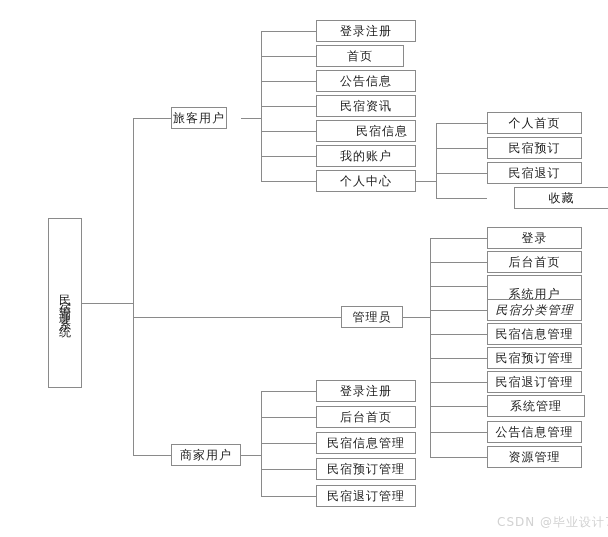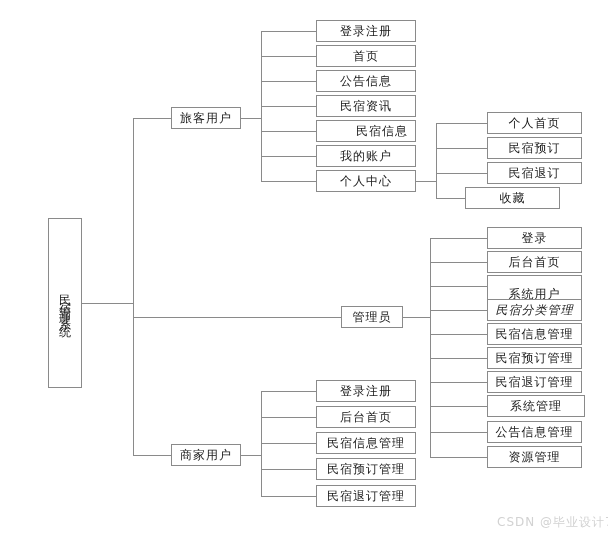--- a/index.html
+++ b/index.html
@@ -63,29 +63,29 @@
 
   <div class="node root" style="left:48px; top:218px; width:34px; height:170px;">民宿管理系统</div>
 
   <div class="conn h" style="left:82px; top:303px; width:51px;"></div>
   <div class="conn v" style="left:133px; top:118px; height:337px;"></div>
 
   <div class="conn h" style="left:133px; top:118px; width:38px;"></div>
   <div class="conn h" style="left:133px; top:317px; width:208px;"></div>
   <div class="conn h" style="left:133px; top:455px; width:38px;"></div>
 
-  <div class="node" style="left:171px; top:107px; width:70px; height:22px;">旅客用户</div>
+  <div class="node" style="left:171px; top:107px; width:56px; height:22px;">旅客用户</div>
   <div class="conn h" style="left:241px; top:118px; width:20px;"></div>
   <div class="conn v" style="left:261px; top:31px; height:150px;"></div>
 
   <div class="conn h" style="left:261px; top:31px; width:55px;"></div>
   <div class="node" style="left:316px; top:20px; width:100px; height:22px;">登录注册</div>
 
   <div class="conn h" style="left:261px; top:56px; width:55px;"></div>
-  <div class="node" style="left:316px; top:45px; width:100px; height:22px;">首页</div>
+  <div class="node" style="left:316px; top:45px; width:88px; height:22px;">首页</div>
 
   <div class="conn h" style="left:261px; top:81px; width:55px;"></div>
   <div class="node" style="left:316px; top:70px; width:100px; height:22px;">公告信息</div>
 
   <div class="conn h" style="left:261px; top:106px; width:55px;"></div>
   <div class="node" style="left:316px; top:95px; width:100px; height:22px;">民宿资讯</div>
 
   <div class="conn h" style="left:261px; top:131px; width:55px;"></div>
   <div class="node" style="left:316px; top:120px; width:100px; height:22px;padding-left:32px;">民宿信息</div>
 
@@ -101,21 +101,21 @@
   <div class="conn h" style="left:436px; top:123px; width:51px;"></div>
   <div class="node" style="left:487px; top:112px; width:95px; height:22px;">个人首页</div>
 
   <div class="conn h" style="left:436px; top:148px; width:51px;"></div>
   <div class="node" style="left:487px; top:137px; width:95px; height:22px;">民宿预订</div>
 
   <div class="conn h" style="left:436px; top:173px; width:51px;"></div>
   <div class="node" style="left:487px; top:162px; width:95px; height:22px;">民宿退订</div>
 
   <div class="conn h" style="left:436px; top:198px; width:51px;"></div>
-  <div class="node" style="left:465px; top:187px; width:95px; height:22px;">收藏</div>
+  <div class="node" style="left:514px; top:187px; width:95px; height:22px;">收藏</div>
 
   <div class="node" style="left:341px; top:306px; width:62px; height:22px;">管理员</div>
   <div class="conn h" style="left:403px; top:317px; width:27px;"></div>
   <div class="conn v" style="left:430px; top:238px; height:219px;"></div>
 
   <div class="conn h" style="left:430px; top:238px; width:57px;"></div>
   <div class="node" style="left:487px; top:227px; width:95px; height:22px;">登录</div>
 
   <div class="conn h" style="left:430px; top:262px; width:57px;"></div>
   <div class="node" style="left:487px; top:251px; width:95px; height:22px;">后台首页</div>

